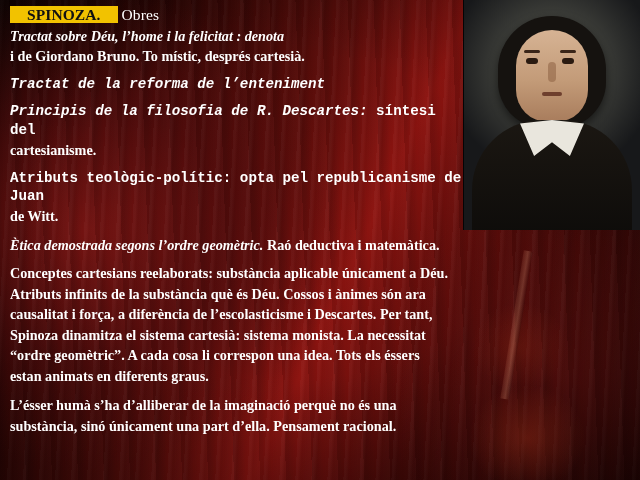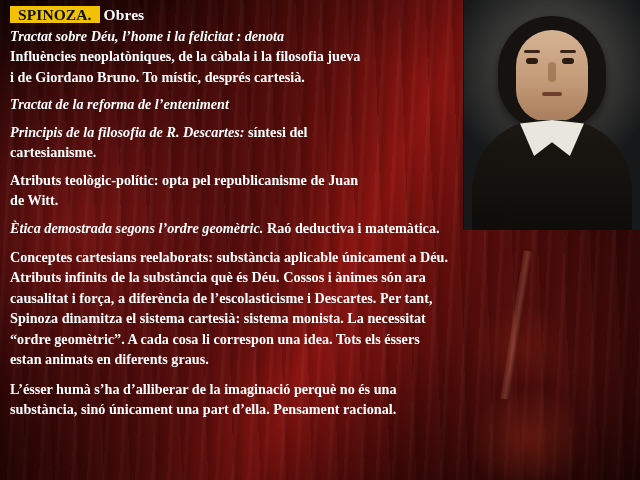--- a/index.html
+++ b/index.html
@@ -50,26 +50,26 @@
   .title-line {
     font-size: 15.5px;
     font-weight: bold;
     line-height: 1.15;
     margin: 0 0 3px 0;
     letter-spacing: 0.1px;
   }
   .title-name {
     background: #f2c200;
     color: #111111;
-    padding: 0 8px;
+    padding: 0 17px;
     font-weight: bold;
   }
   .title-rest {
     color: #ffffff;
-    font-weight: bold;
+    font-weight: normal;
   }
 
   .para {
     font-size: 14.2px;
     font-weight: bold;
     line-height: 1.30;
     margin: 0 18px 2px 0;
     color: #ffffff;
     max-width: 620px;
   }
@@ -77,20 +77,21 @@
     font-style: italic;
   }
   .para.narrow {
     max-width: 452px;
   }
   .lead-it {
     font-style: italic;
   }
   .blk {
     margin-top: 9px;
+    font-family: Liberation Mono, monospace;
   }
   .blk2 {
     margin-top: 10px;
   }
   .blk3 {
     margin-top: 11px;
   }
 
   
   #portrait {
@@ -218,21 +219,20 @@
     <div class="collar"></div>
   </div>
 
   <div class="content">
 
     <div class="title-line">
       <span class="title-name">SPINOZA.</span><span class="title-rest"> Obres</span>
     </div>
 
     <div class="para it narrow">Tractat sobre Déu, l’home i la felicitat : denota</div>
-    <div class="para narrow">Influències neoplatòniques, de la càbala i la filosofia jueva</div>
     <div class="para narrow">i de Giordano Bruno.  To místic, després cartesià.</div>
 
     <div class="para it narrow blk">Tractat de la reforma de l’enteniment</div>
 
     <div class="para narrow blk"><span class="lead-it">Principis de la filosofia de R. Descartes:</span><span> síntesi del</span></div>
     <div class="para narrow">cartesianisme.</div>
 
     <div class="para narrow blk">Atributs teològic-polític: opta pel republicanisme de Juan</div>
     <div class="para narrow">de Witt.</div>
 

